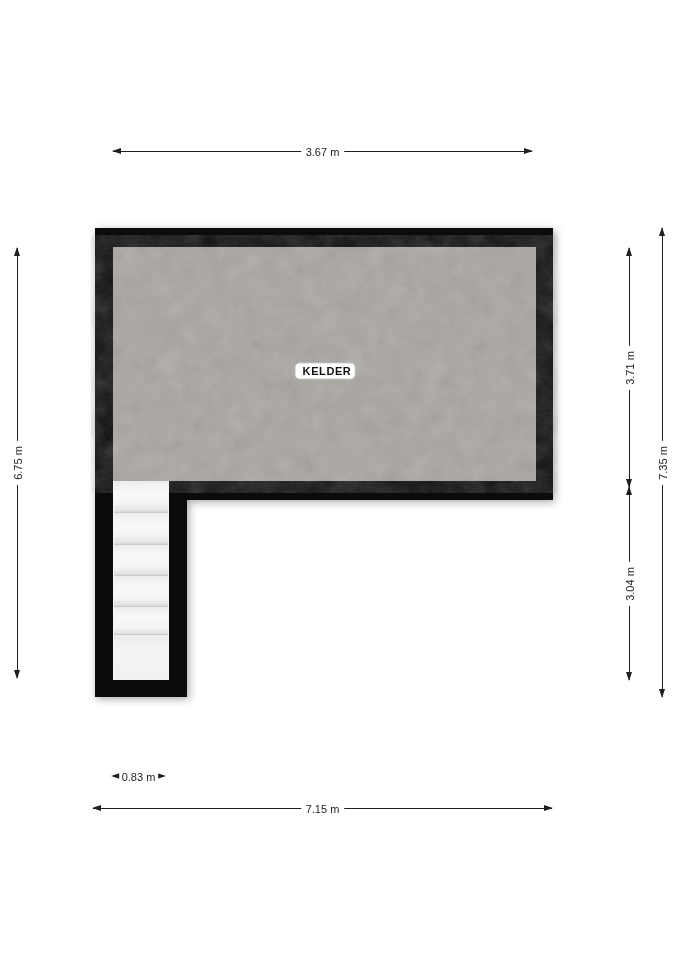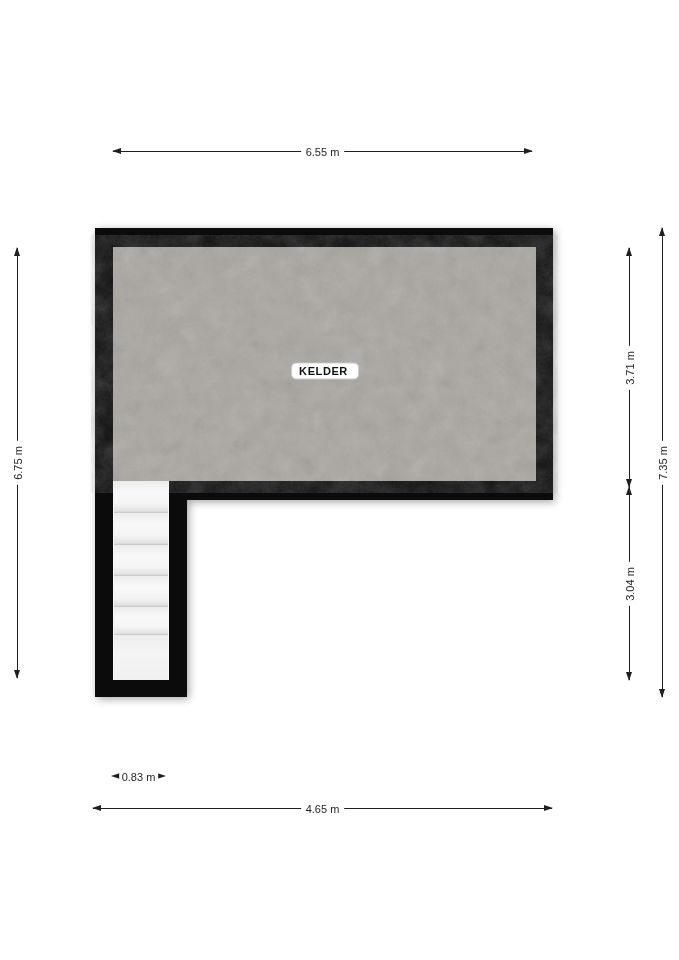--- a/index.html
+++ b/index.html
@@ -47,21 +47,21 @@
   }
   
   #room-badge {
     position: absolute;
     left: 325px;
     top: 371px;
     transform: translate(-50%, -50%);
     background: #ffffff;
     border: 1px solid #c9c9c9;
     border-radius: 5px;
-    padding: 1px 10px 2px 7px;
+    padding: 1px 3px 2px 7px;
     font-size: 11px;
     font-weight: bold;
     letter-spacing: 0.6px;
     color: #111111;
     white-space: nowrap;
   }
   
   .hdim {
     position: absolute;
     height: 1px;
@@ -162,21 +162,21 @@
     <div class="tread" style="height:45px"></div>
   </div>
 
   <div id="room-badge">
     <span>KELDER</span>
   </div>
 
   <div class="hdim" style="left:113px; top:151px; width:419px;">
     <span class="arr arr-l"></span>
     <span class="arr arr-r"></span>
-    <span class="dim-label">6.55 m</span>
+    <span class="dim-label">3.67 m</span>
   </div>
 
   <div class="vdim" style="left:17px; top:248px; height:430px;">
     <span class="arr arr-u"></span>
     <span class="arr arr-d"></span>
     <span class="dim-label">6.75 m</span>
   </div>
 
   <div class="vdim" style="left:629px; top:248px; height:239px;">
     <span class="arr arr-u"></span>
@@ -198,16 +198,16 @@
 
   <div class="hdim open" style="left:112px; top:776px; width:53px;">
     <span class="arr arr-l"></span>
     <span class="arr arr-r"></span>
     <span class="dim-label">0.83 m</span>
   </div>
 
   <div class="hdim" style="left:93px; top:808px; width:459px;">
     <span class="arr arr-l"></span>
     <span class="arr arr-r"></span>
-    <span class="dim-label">4.65 m</span>
+    <span class="dim-label">7.15 m</span>
   </div>
 
 </div>
 
 </body></html>

